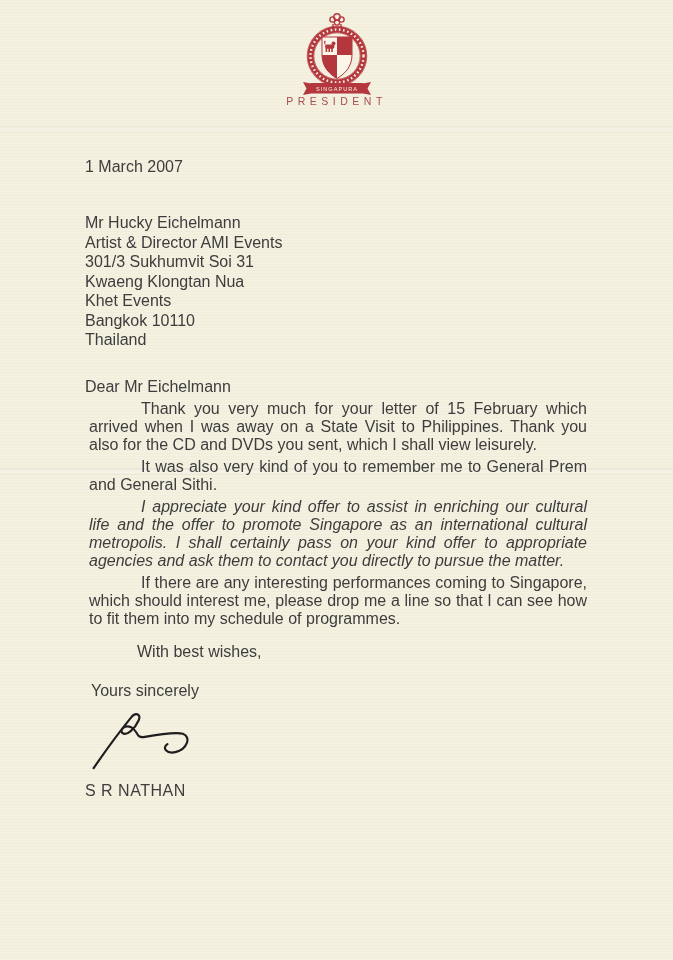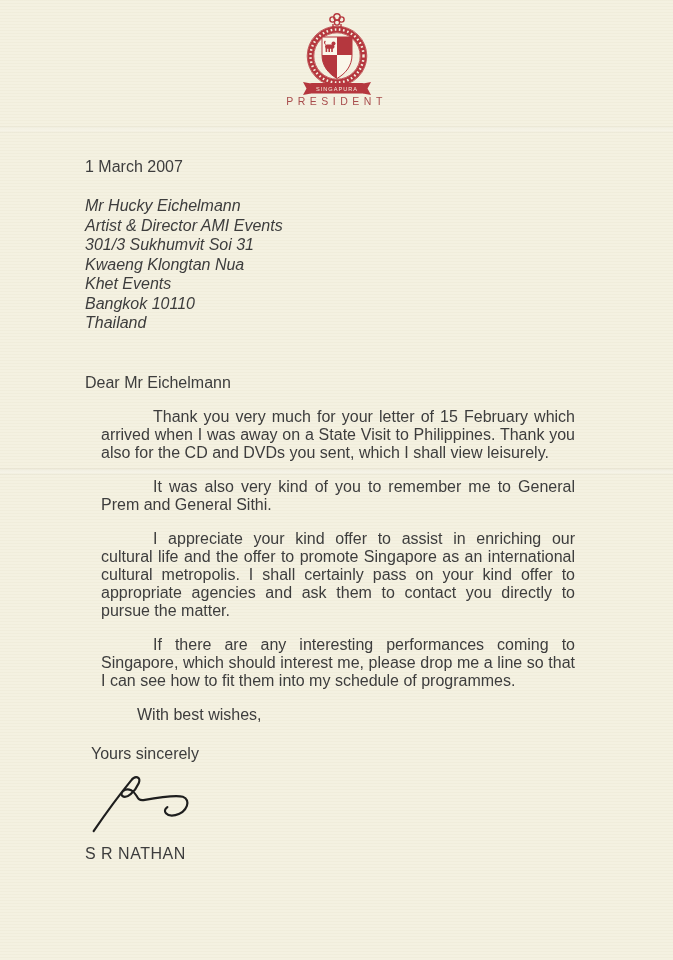--- a/index.html
+++ b/index.html
@@ -29,26 +29,26 @@
     color:#a84c4c;
     font-size:10.5px;
     letter-spacing:4.5px;
     word-spacing:9px;
     line-height:16px;
     font-weight:500;
   }
 
   .letter-body{position:absolute;top:158px;left:85px;width:506px;font-size:16px;line-height:18px;}
   .date{height:18px;}
-  .address{margin-top:20px;line-height:19.5px;font-style:italic;}
-  .salutation{margin-top:41px;}
-  p.para{margin:16px;text-align:justify;text-indent:52px;}
+  .address{margin-top:37px;line-height:19.5px;}
+  .salutation{margin-top:28px;}
+  p.para{margin:4px;text-align:justify;text-indent:52px;}
   .p1{margin-top:19px;}
   .p2{margin-top:17px;}
-  .p3{margin-top:16px;}
+  .p3{margin-top:16px;font-style:italic;}
   .p4{margin-top:16px;}
   .wishes{margin-top:15px;padding-left:52px;}
   .sincerely{margin-top:21px;margin-left:6px;}
   .signature{margin-top:8px;height:62px;}
   .signatory{margin-top:12px;letter-spacing:0.5px;}
 </style>
 </head>
 <body>
 
 <div class="paper">

